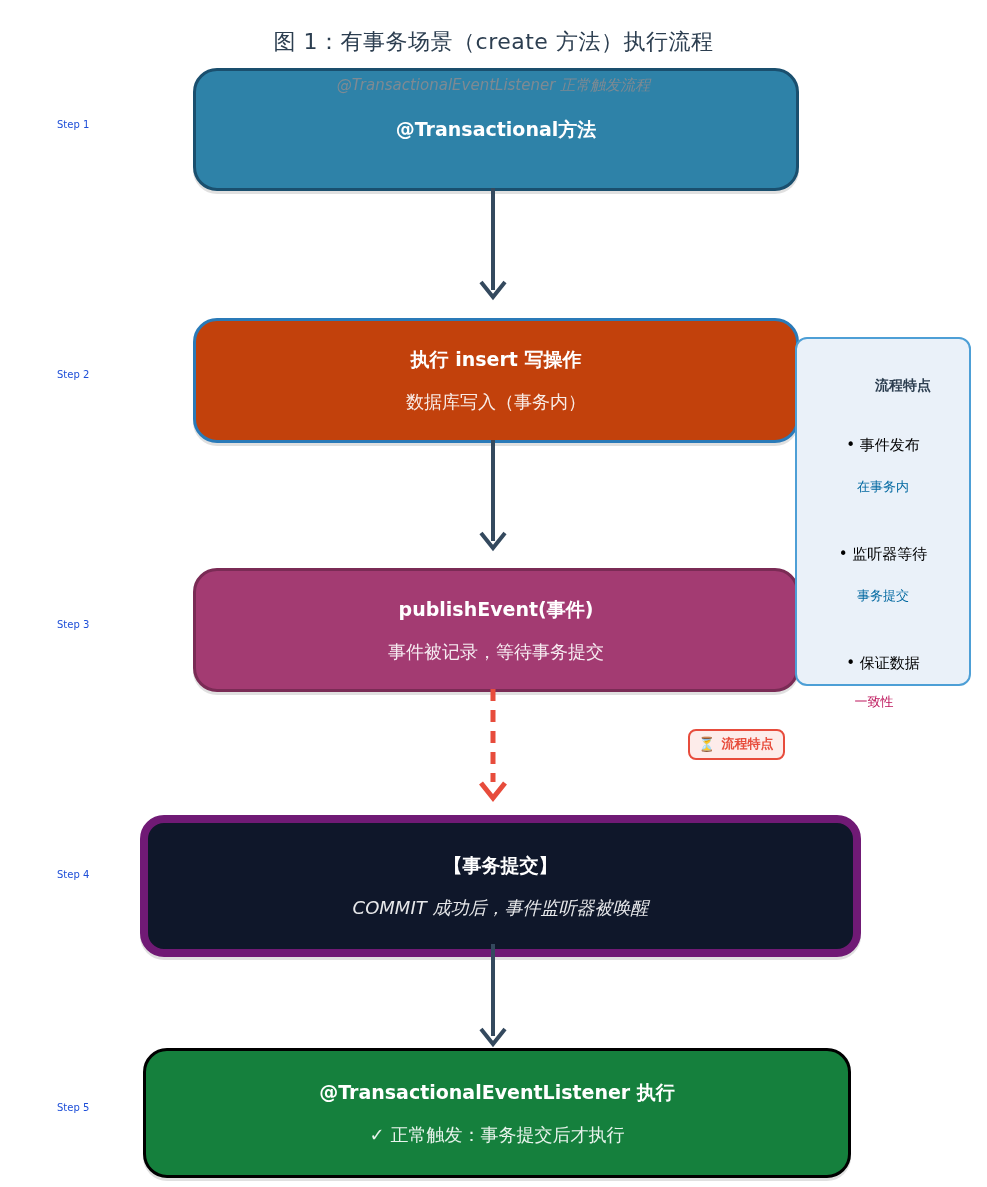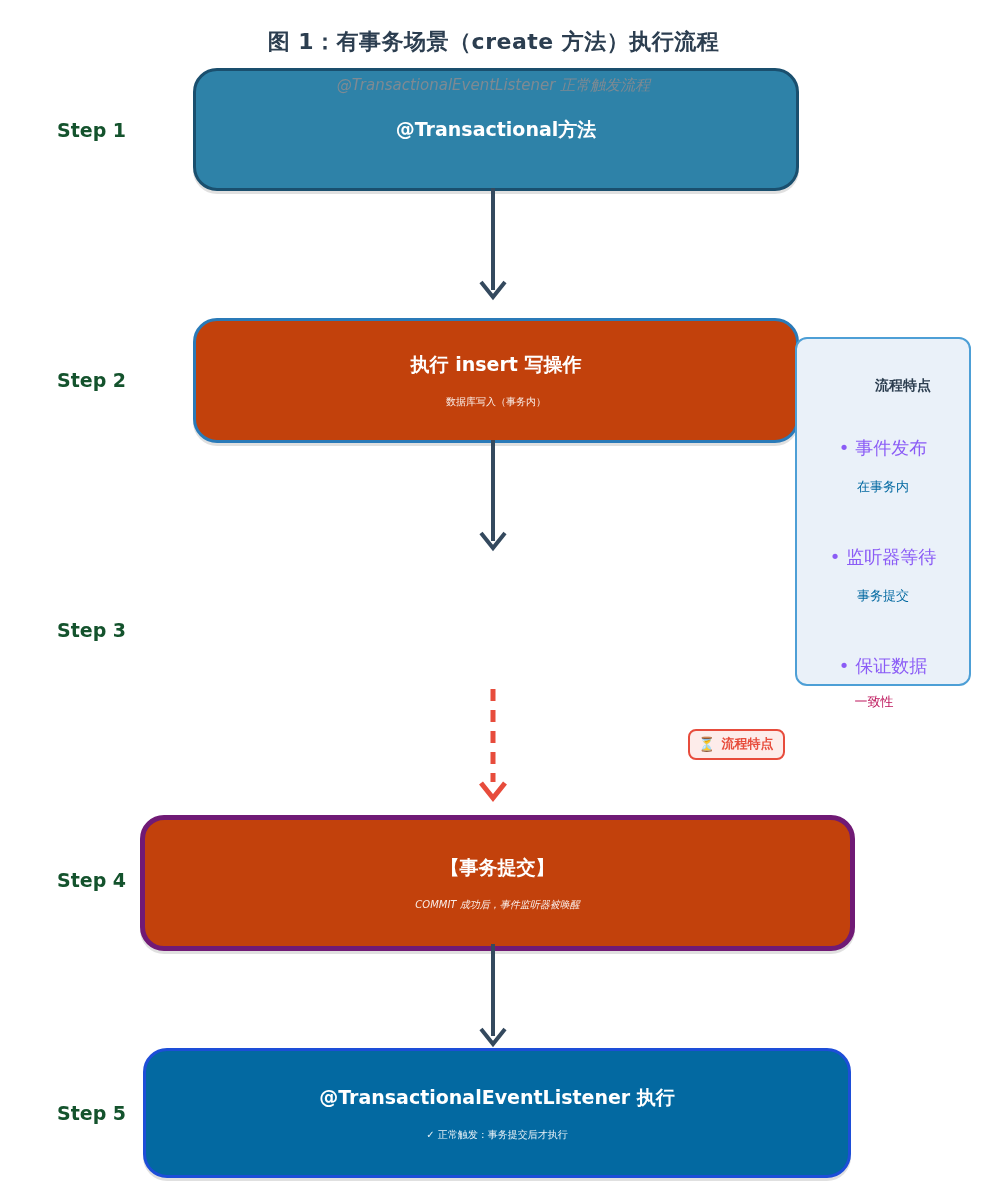--- a/index.html
+++ b/index.html
@@ -1,57 +1,57 @@
 <!DOCTYPE html>
 <html><head>
 <meta charset="utf-8">
 <style>
   html,body{margin:0;padding:0;background:#ffffff;}
   body{font-family:"DejaVu Sans","Liberation Sans",sans-serif;}
   #canvas{position:relative;width:987px;height:1187px;background:#ffffff;overflow:hidden;}
 
   .diagram-title{
     position:absolute;top:27px;left:0;width:987px;text-align:center;
-    font-size:22px;font-weight:bold;color:#2c3e50;letter-spacing:.5px;
+    font-size:22px;font-weight:normal;color:#2c3e50;letter-spacing:.5px;
   }
   .ghost-subtitle{
     position:absolute;top:76px;left:0;width:987px;text-align:center;
     font-size:15px;font-style:italic;color:#7e8a93;z-index:6;
   }
 
   .step-label{
-    position:absolute;left:57px;width:70px;font-size:19px;font-weight:bold;color:#14532d;
+    position:absolute;left:57px;width:70px;font-size:10px;font-weight:normal;color:#1d4ed8;
   }
   .step-label.s1{top:119px}
   .step-label.s2{top:369px}
   .step-label.s3{top:619px}
   .step-label.s4{top:869px}
   .step-label.s5{top:1102px}
 
   .flow-box{
     position:absolute;border-radius:24px;display:flex;flex-direction:column;
     align-items:center;justify-content:center;gap:17px;text-align:center;
     box-shadow:0 3px 0 rgba(0,0,0,0.12);
   }
   .box-title{font-size:19px;font-weight:bold;color:#ffffff;}
-  .box-subtitle{font-size:10px;color:rgba(255,255,255,0.9);}
+  .box-subtitle{font-size:18px;color:rgba(255,255,255,0.9);}
   .box1{left:193px;top:68px;width:600px;height:117px;background:#2e82a8;border:3px solid #1a4f6e;}
   .box2{left:193px;top:318px;width:600px;height:119px;background:#c2410c;border:3px solid #2a7ab8;}
   .box3{left:193px;top:568px;width:600px;height:118px;background:#a33b72;border:3px solid #7a2b55;}
-  .box4{left:140px;top:815px;width:705px;height:126px;background:#c2410c;border:5px solid #701a75;}
+  .box4{left:140px;top:815px;width:705px;height:126px;background:#0f172a;border:8px solid #701a75;}
   .box4 .box-subtitle{font-style:italic;}
-  .box5{left:143px;top:1048px;width:702px;height:124px;background:#0369a1;border:3px solid #1d4ed8;}
+  .box5{left:143px;top:1048px;width:702px;height:124px;background:#15803d;border:3px solid #000000;}
 
   .side-panel{
     position:absolute;left:795px;top:337px;width:172px;height:345px;
     background:#eaf1f9;border:2px solid #4d9fd6;border-radius:12px;
   }
   .panel-line{position:absolute;left:0;width:100%;text-align:center;}
   .panel-title{top:38px;font-size:14px;font-weight:bold;color:#2c3e50;padding-left:20px;}
-  .panel-bullet{font-size:18px;color:#8b5cf6;}
+  .panel-bullet{font-size:15px;color:#000000;}
   .panel-note{font-size:13px;color:#0369a1;}
   .pb1{top:97px}.pn1{top:139px}.pb2{top:206px}.pn2{top:248px}.pb3{top:315px}
   .panel-overflow-note{
     position:absolute;left:788px;top:693px;width:172px;text-align:center;
     font-size:13px;color:#be185d;
   }
 
   .arrow-layer{position:absolute;left:0;top:0;width:987px;height:1187px;pointer-events:none;}
 
   .key-badge{
@@ -79,20 +79,24 @@
     <div class="box-title">@Transactional方法</div>
   </div>
 
   <div class="ghost-subtitle">@TransactionalEventListener 正常触发流程</div>
 
   <div class="flow-box box2">
     <div class="box-title">执行 insert 写操作</div>
     <div class="box-subtitle">数据库写入（事务内）</div>
   </div>
 
+  <div class="flow-box box3">
+    <div class="box-title">publishEvent(事件)</div>
+    <div class="box-subtitle">事件被记录，等待事务提交</div>
+  </div>
 
   <div class="flow-box box4">
     <div class="box-title">【事务提交】</div>
     <div class="box-subtitle">COMMIT 成功后，事件监听器被唤醒</div>
   </div>
 
   <div class="flow-box box5">
     <div class="box-title">@TransactionalEventListener 执行</div>
     <div class="box-subtitle">✓ 正常触发：事务提交后才执行</div>
   </div>

